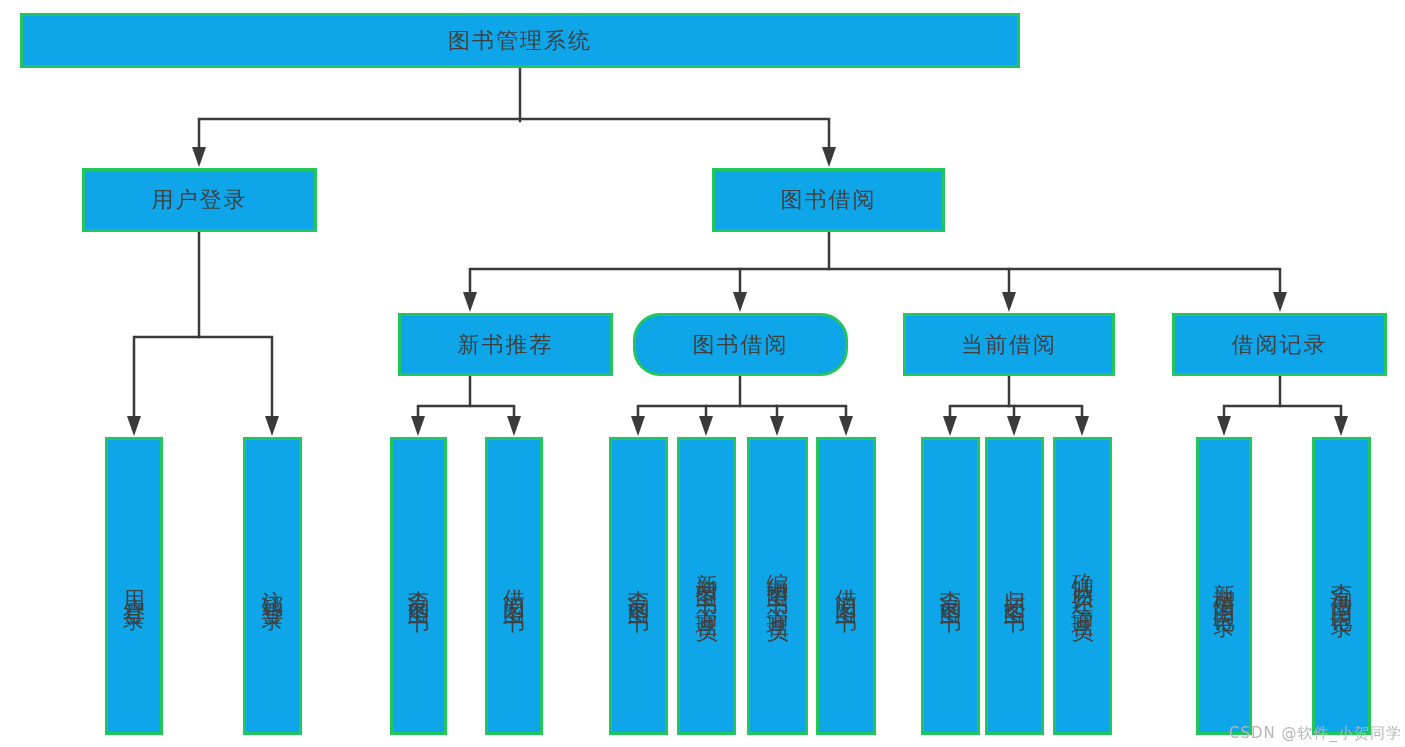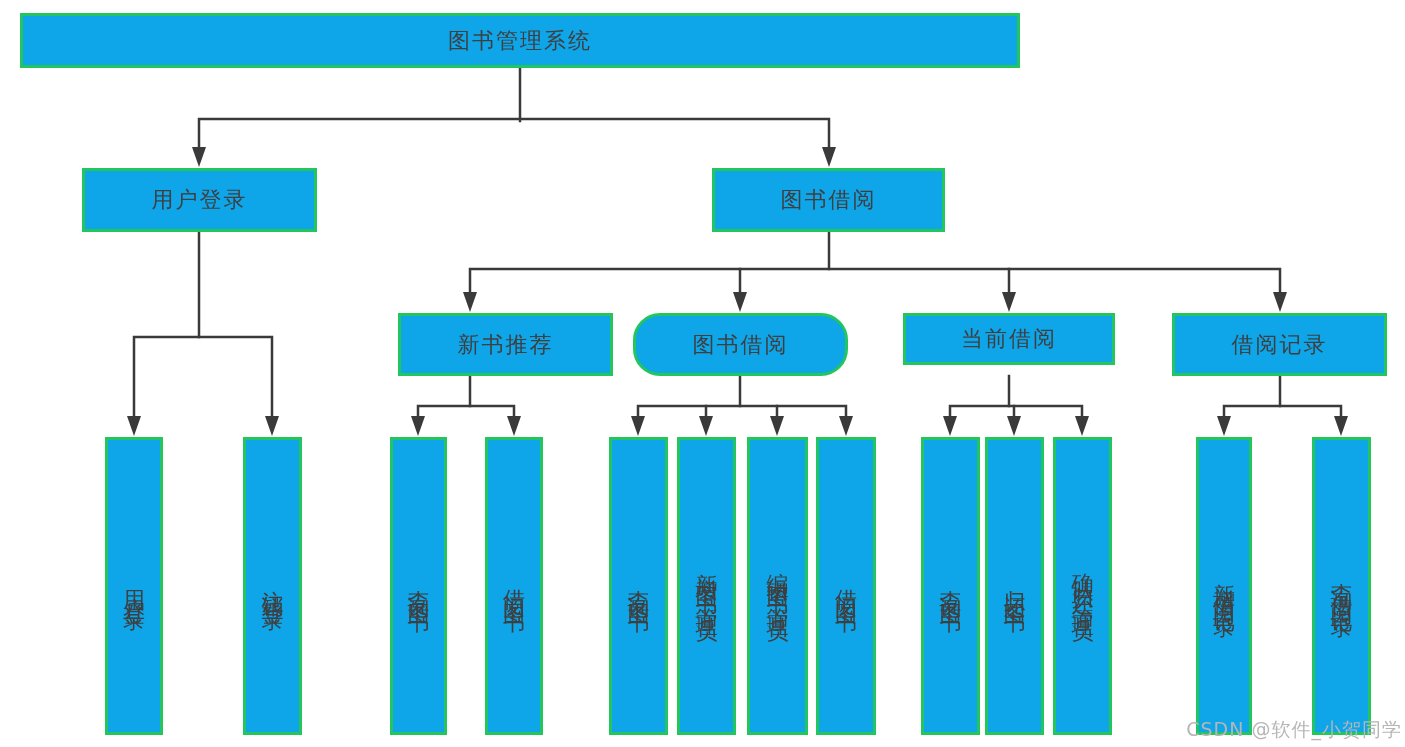--- a/index.html
+++ b/index.html
@@ -39,21 +39,21 @@
     font-size: 22px;
     color: #3f3f3f;
     letter-spacing: 7px;
     line-height: 1.0;
     white-space: nowrap;
   }
   .watermark {
     position: absolute;
     right: 3px;
     bottom: 4px;
-    font-size: 19px;
+    font-size: 15px;
     letter-spacing: 1px;
     color: #b6b6b6;
     z-index: 2;
     white-space: nowrap;
   }
 </style>
 </head>
 <body>
 
 <div class="canvas">
@@ -123,21 +123,21 @@
   <div class="box" style="left:712px; top:168px; width:233px; height:64px;">
     <span class="hlabel">图书借阅</span>
   </div>
 
   <div class="box" style="left:370px; top:313px; width:215px; height:63px;margin-left:28px;">
     <span class="hlabel">新书推荐</span>
   </div>
   <div class="box" style="left:633px; top:313px; width:215px; height:63px;border-radius:27px;">
     <span class="hlabel">图书借阅</span>
   </div>
-  <div class="box" style="left:903px; top:313px; width:212px; height:52px;">
+  <div class="box" style="left:903px; top:313px; width:212px; height:63px;">
     <span class="hlabel">当前借阅</span>
   </div>
   <div class="box" style="left:1172px; top:313px; width:215px; height:63px;">
     <span class="hlabel">借阅记录</span>
   </div>
 
   <div class="box" style="left:105px; top:437px; width:58px; height:298px;">
     <span class="vlabel">用户登录</span>
   </div>
   <div class="box" style="left:243px; top:437px; width:59px; height:298px;">

